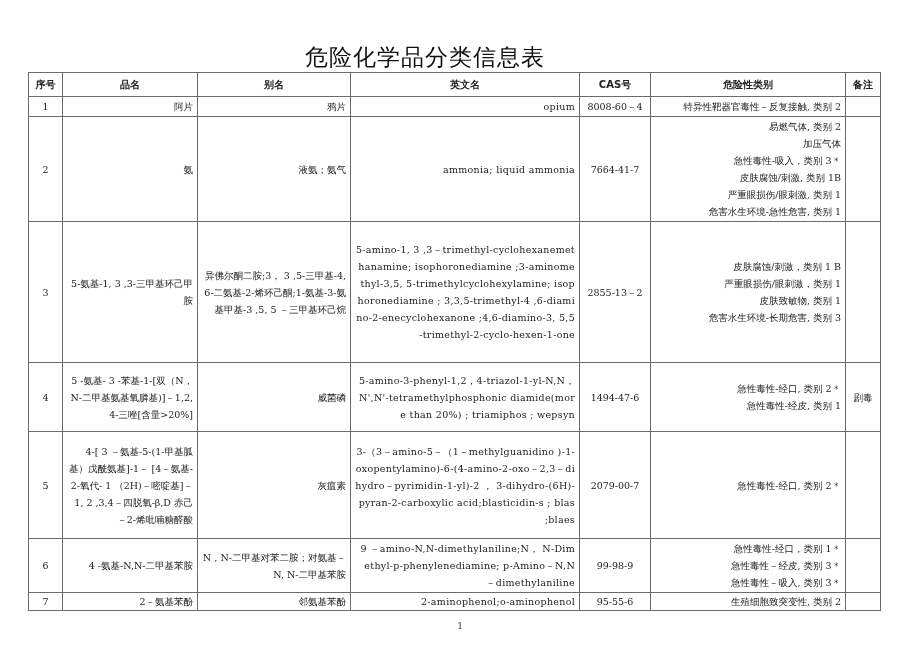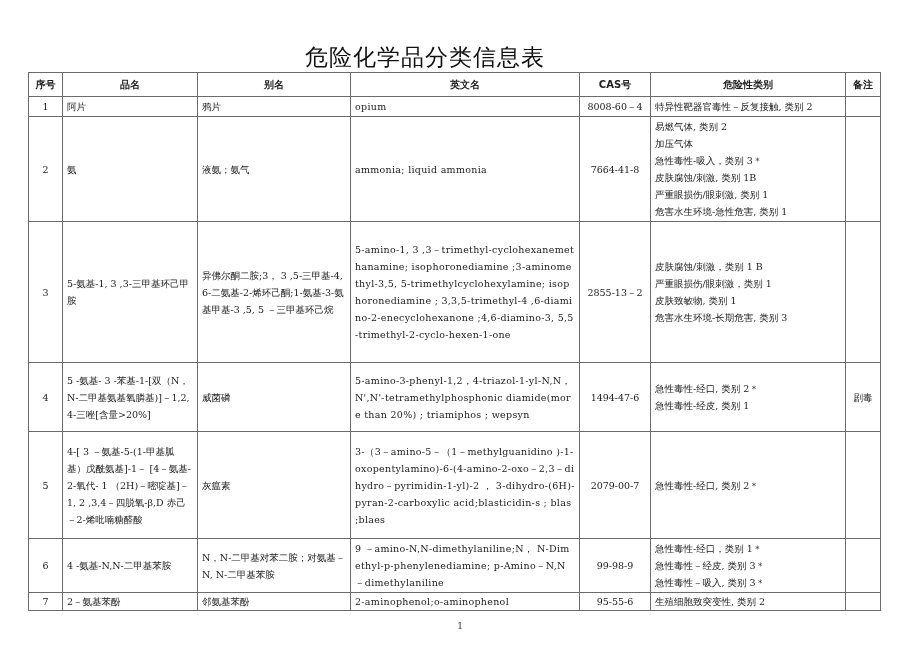--- a/index.html
+++ b/index.html
@@ -5,21 +5,21 @@
   html, body { margin:0; padding:0; background:#ffffff; }
   body { width:920px; height:651px; position:relative; overflow:hidden;
          font-family:"DejaVu Serif","Liberation Serif",serif; color:#222; }
   .title { position:absolute; top:42px; left:0; width:850px; text-align:center;
            font-size:23px; font-weight:normal; letter-spacing:1px; color:#111;
            font-family:"DejaVu Sans","Liberation Sans",sans-serif; }
   table { position:absolute; top:72px; left:28px; border-collapse:collapse;
           table-layout:fixed; width:852px; }
   td, th { border:1px solid #6b6b6b; font-size:9.5px; line-height:17px;
            padding:0 4px; vertical-align:middle; font-weight:normal;
-           word-break:break-all; overflow:hidden; }
+           word-break:break-all; overflow:hidden;text-align:right; }
   th { height:23px; text-align:center; font-weight:bold; font-size:10px;
        font-family:"DejaVu Sans","Liberation Sans",sans-serif; }
   td.c { text-align:center; }
   td.en { letter-spacing:0.3px;margin-left:40px; }
   .line { display:block; white-space:nowrap; }
   .page-num { position:absolute; top:621px; left:0; width:920px; text-align:center;
               font-size:9px; color:#333; }
 </style>
 </head>
 <body>
@@ -57,21 +57,21 @@
       <td>
         <span class="line">特异性靶器官毒性－反复接触, 类别 2</span>
       </td>
       <td class="c"></td>
     </tr>
     <tr style="height:105px">
       <td class="c">2</td>
       <td>氨</td>
       <td>液氨；氨气</td>
       <td class="en">ammonia; liquid ammonia</td>
-      <td class="c">7664-41-8</td>
+      <td class="c">7664-41-7</td>
       <td>
         <span class="line">易燃气体, 类别 2</span>
         <span class="line">加压气体</span>
         <span class="line">急性毒性-吸入，类别 3＊</span>
         <span class="line">皮肤腐蚀/刺激, 类别 1B</span>
         <span class="line">严重眼损伤/眼刺激, 类别 1</span>
         <span class="line">危害水生环境-急性危害, 类别 1</span>
       </td>
       <td class="c"></td>
     </tr>

